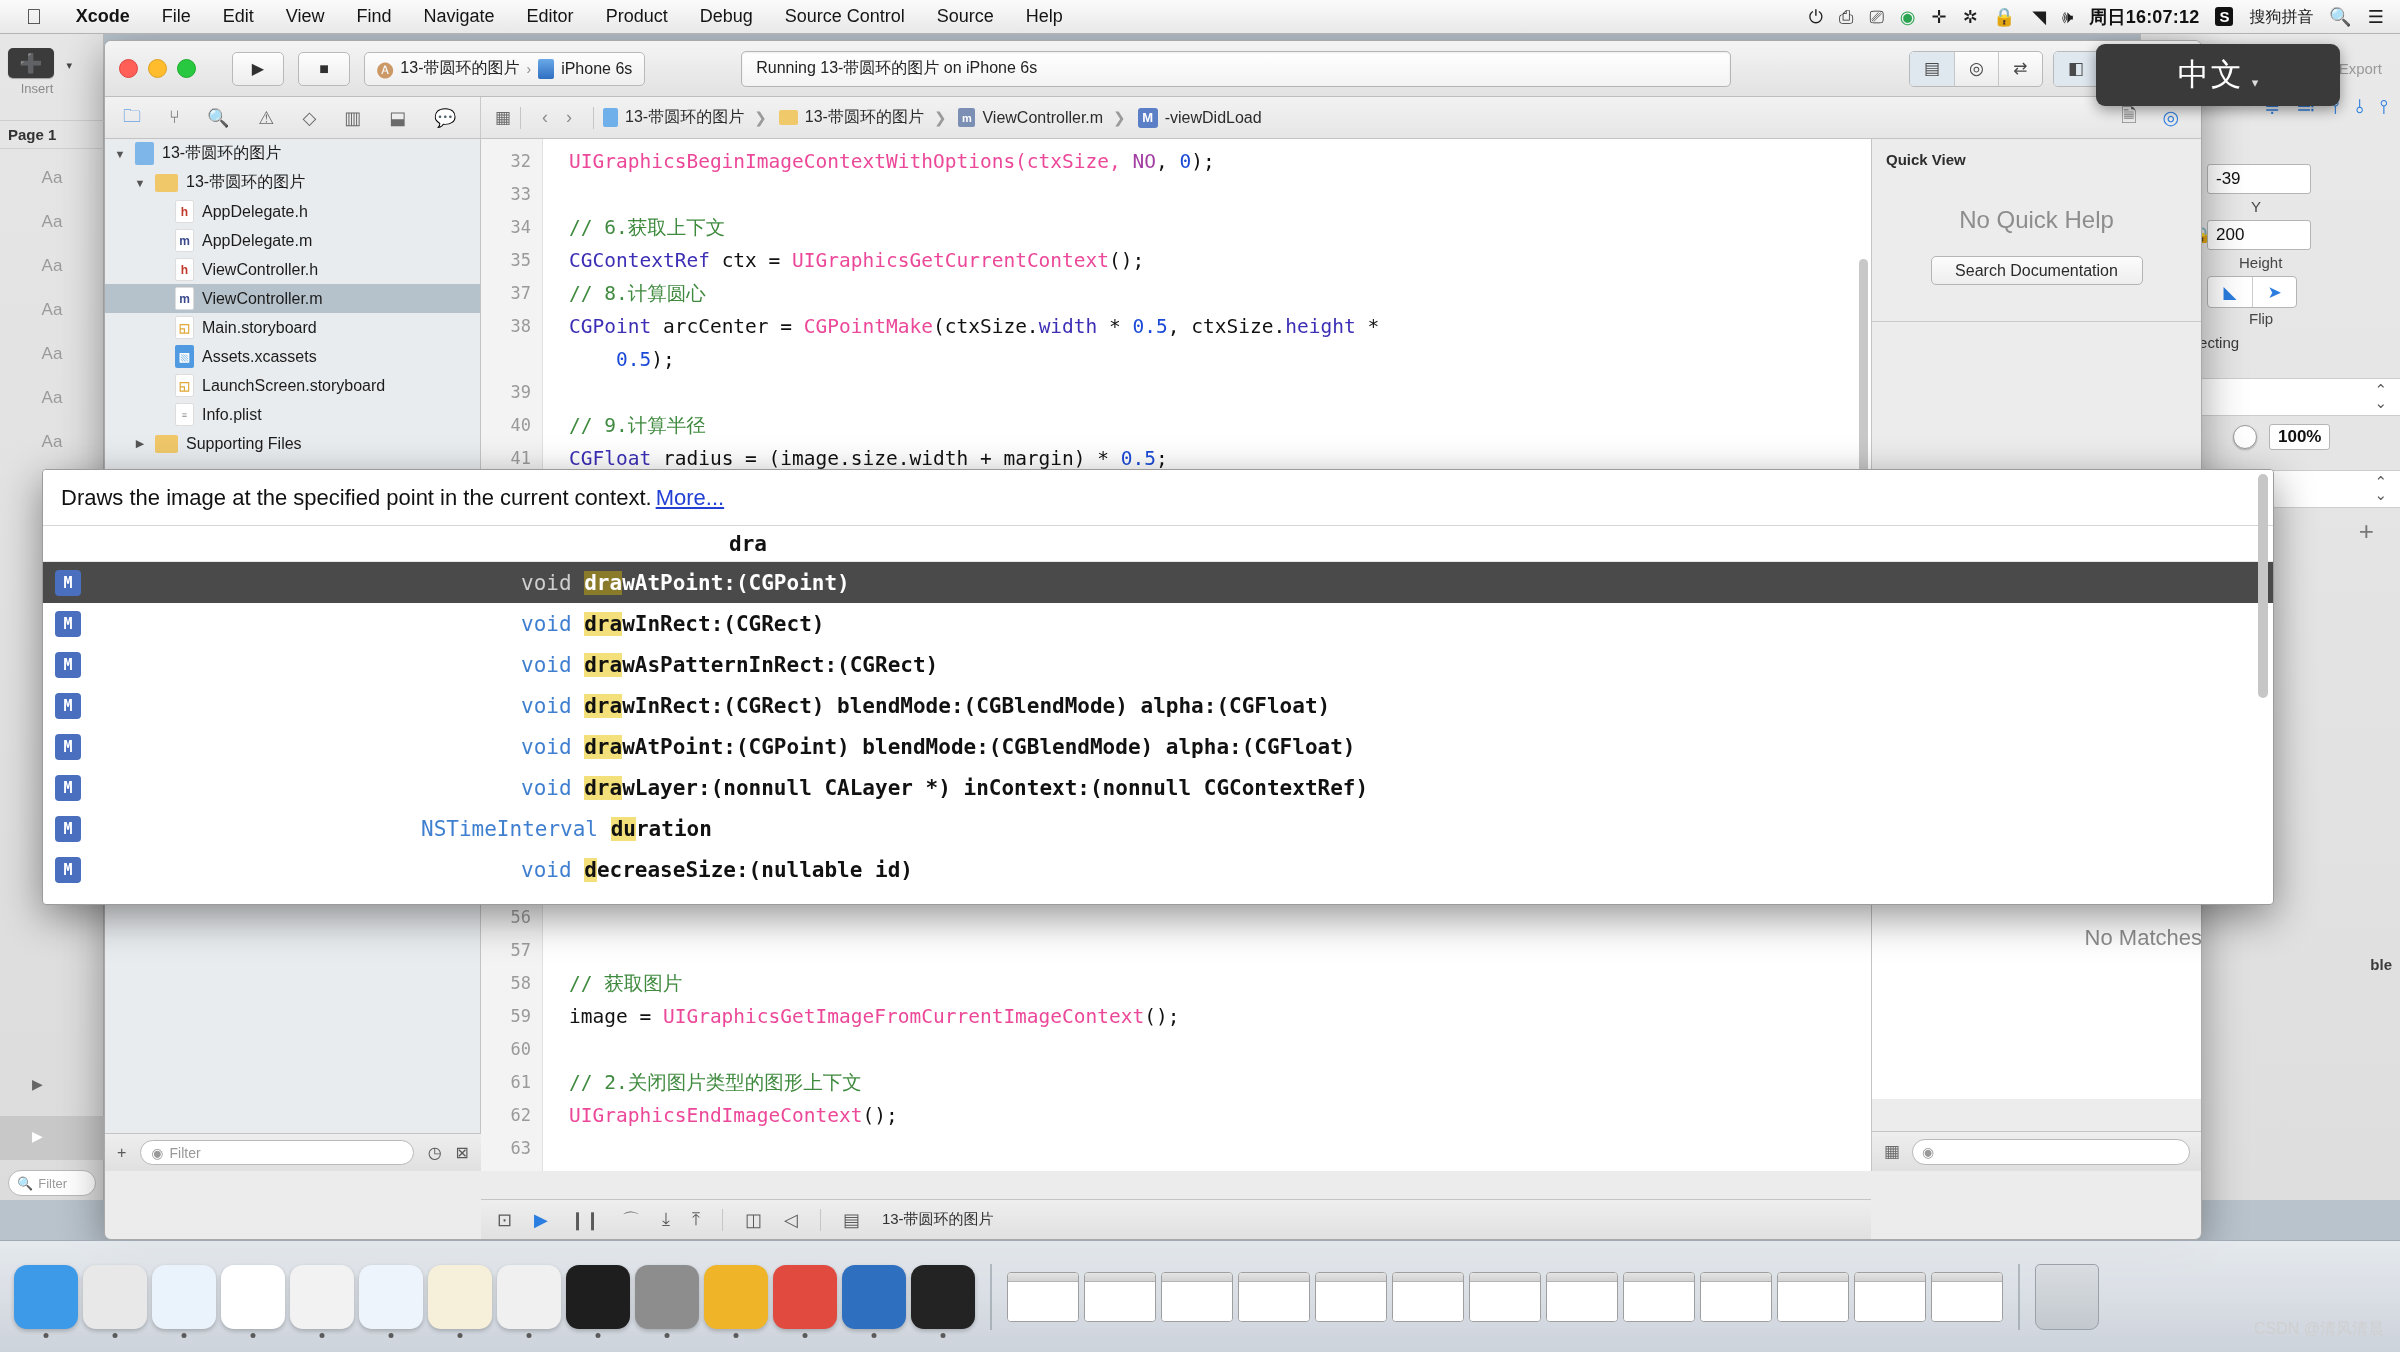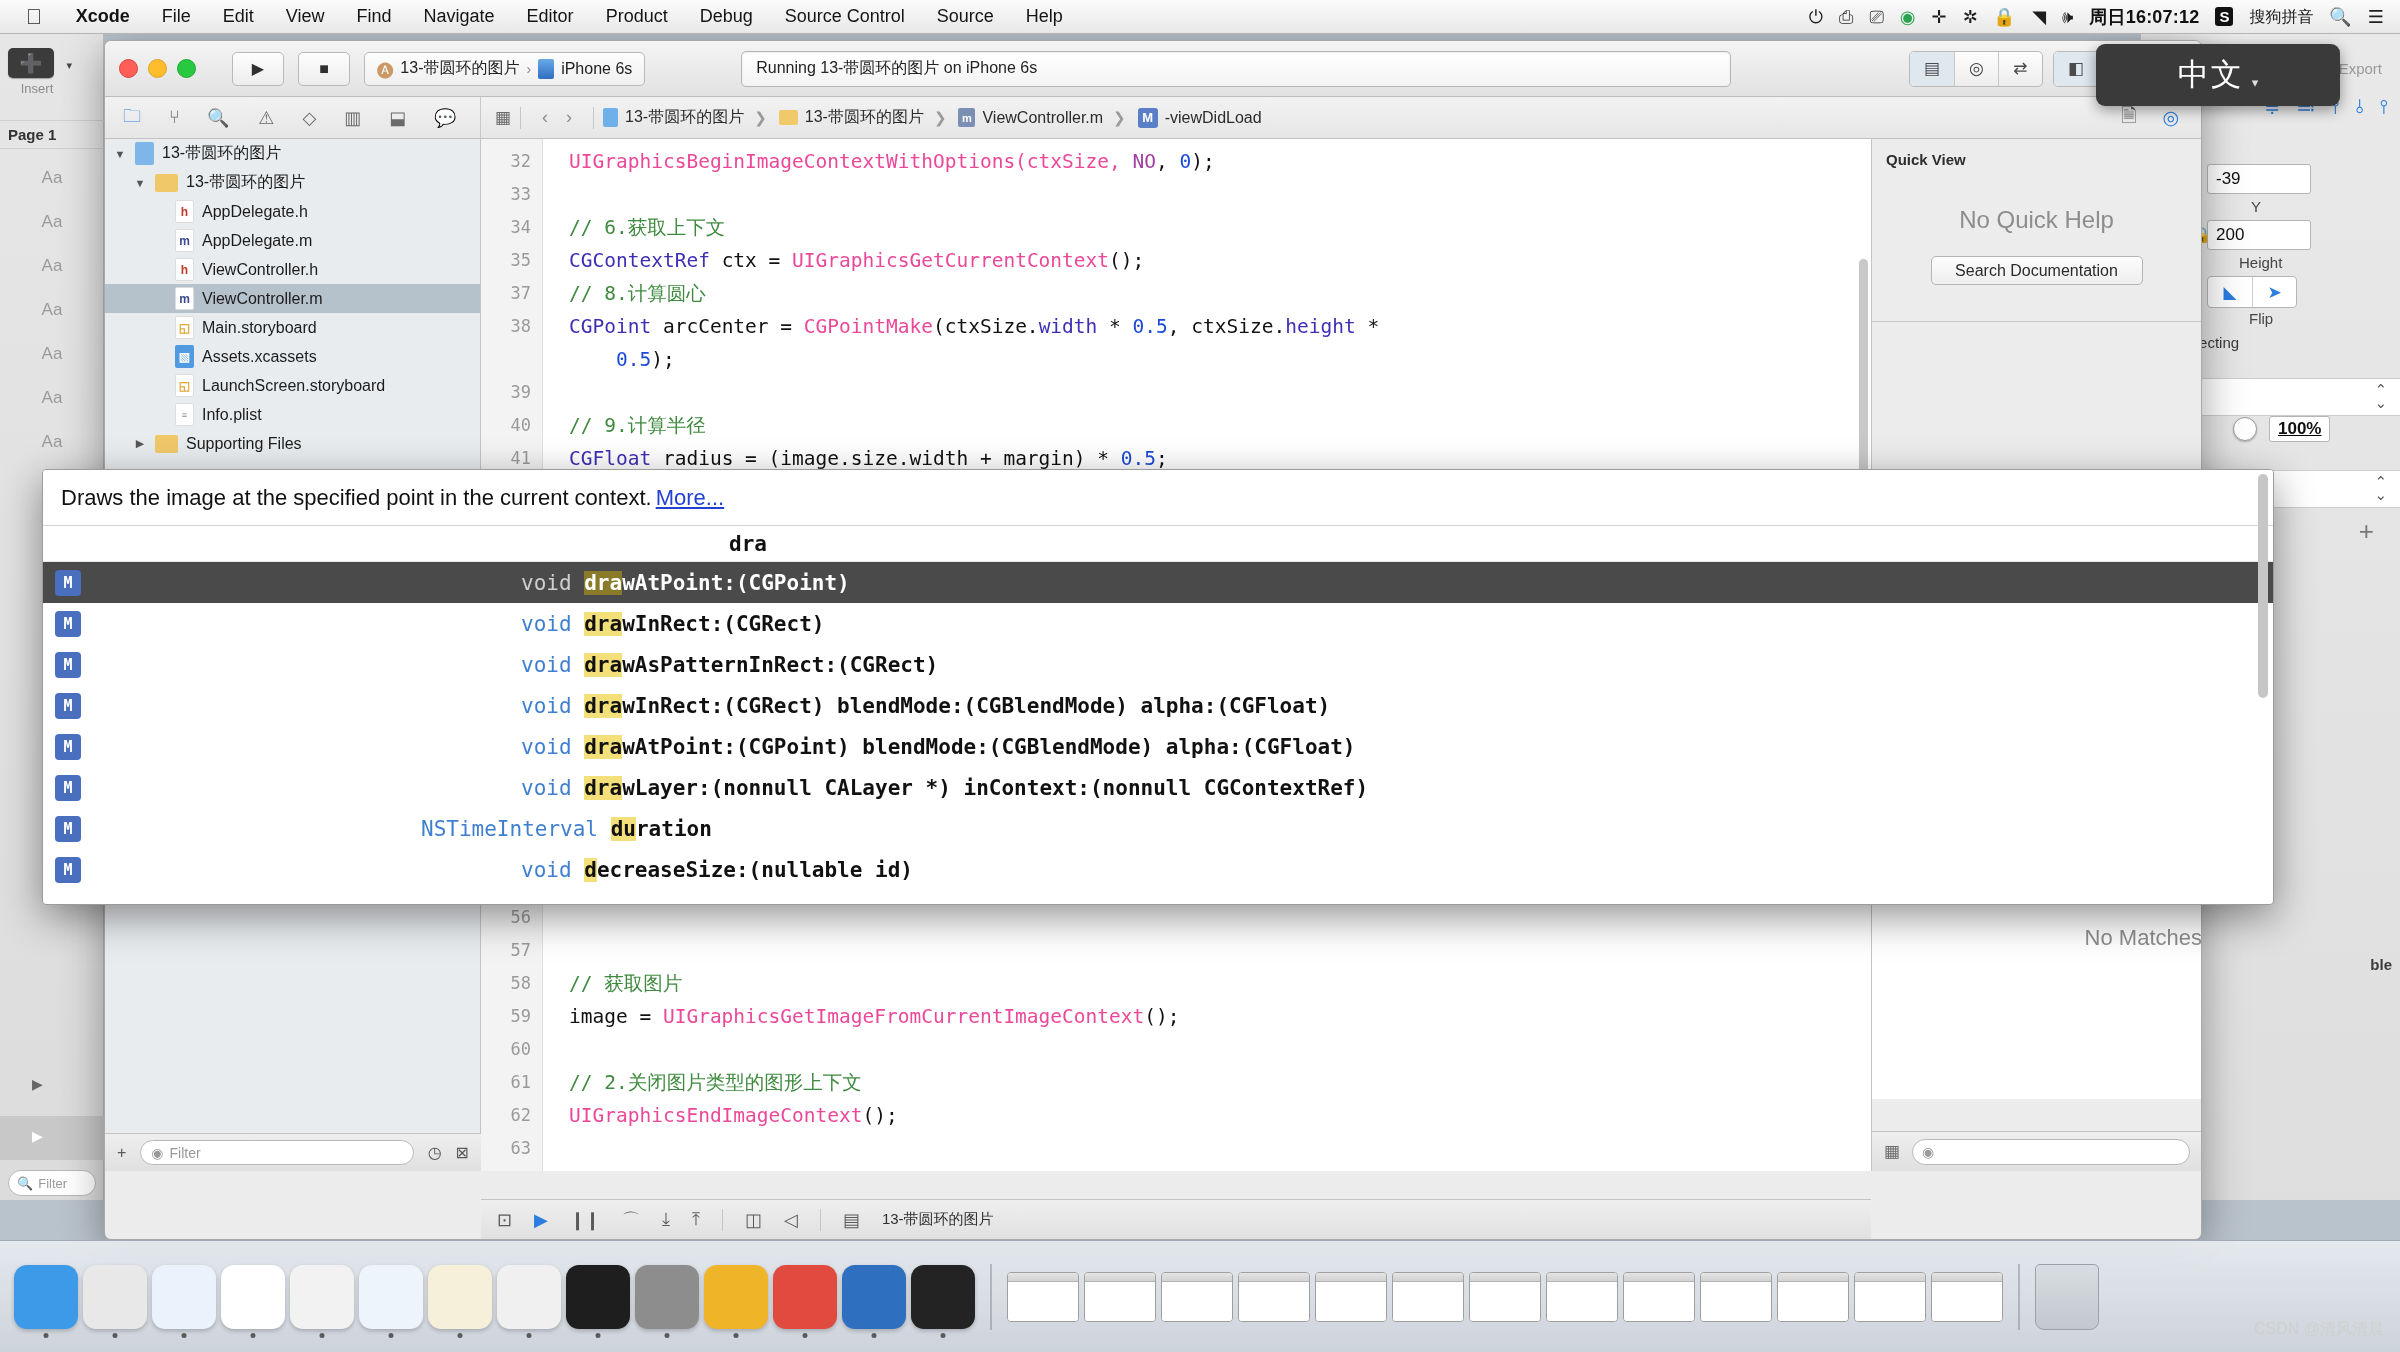--- a/index.html
+++ b/index.html
@@ -322,21 +322,21 @@
       <div>➤</div>
     </div>
     <div class="fldlbl" style="left:-26px;top:276px;">Rotate</div>
     <div class="fldlbl" style="left:108px;top:276px;">Flip</div>
 
     <div class="bgr-note" style="left:-22px;top:300px;">gh when selecting</div>
 
     <div class="bgr-row" style="top:344px;">
       <div class="stepper">⌃<br>⌄</div>
     </div>
-    <div class="bgr-row" style="top:376px;background:transparent;border:none;text-decoration:underline;">
+    <div class="bgr-row" style="top:384px;background:transparent;border:none;">
       <div class="knob" style="margin-left:92px;"></div>
       <div class="pct" style="margin-left:12px;">100%</div>
     </div>
     <div class="bgr-row" style="top:436px;">
       <div class="stepper">⌃<br>⌄</div>
     </div>
     <div class="bgr-plus" style="top:482px;">+</div>
     <div class="bgr-ble" style="top:922px;">ble</div>
   </div>
 

